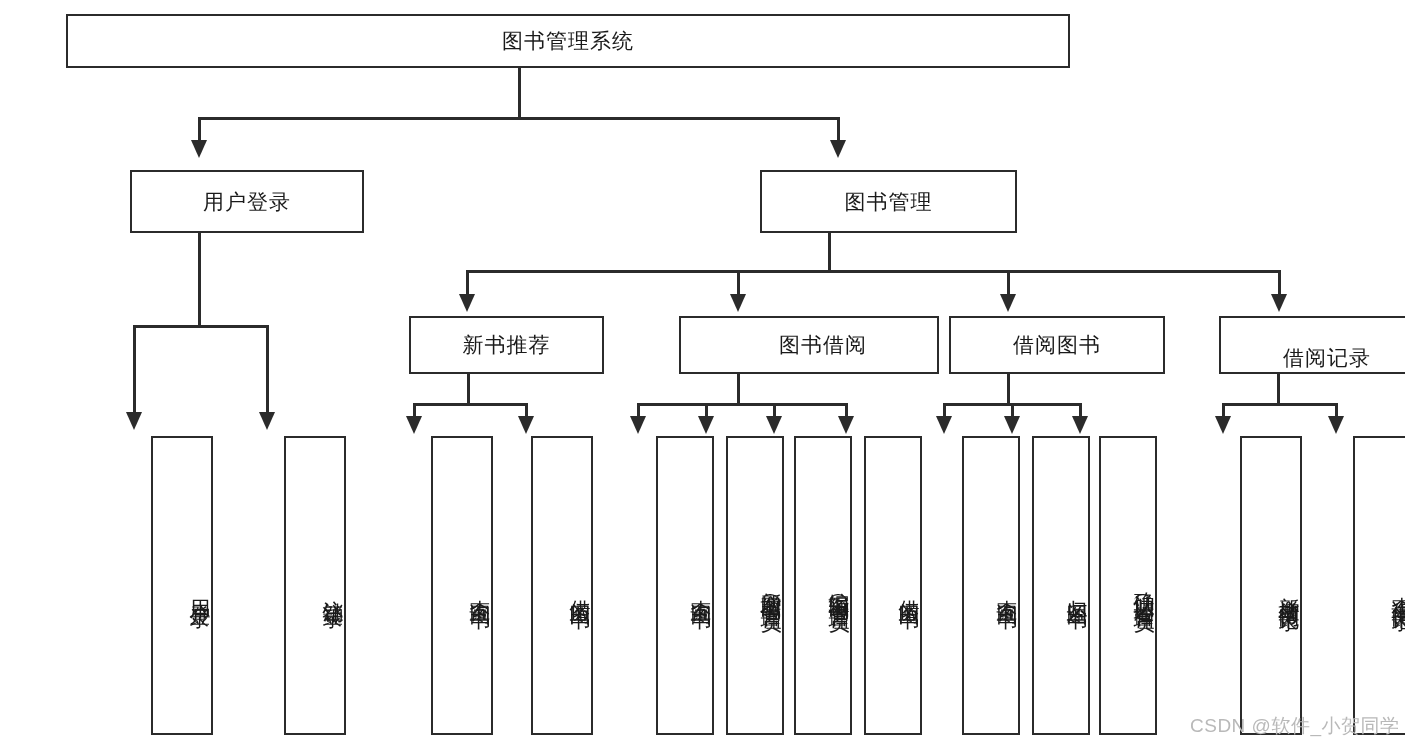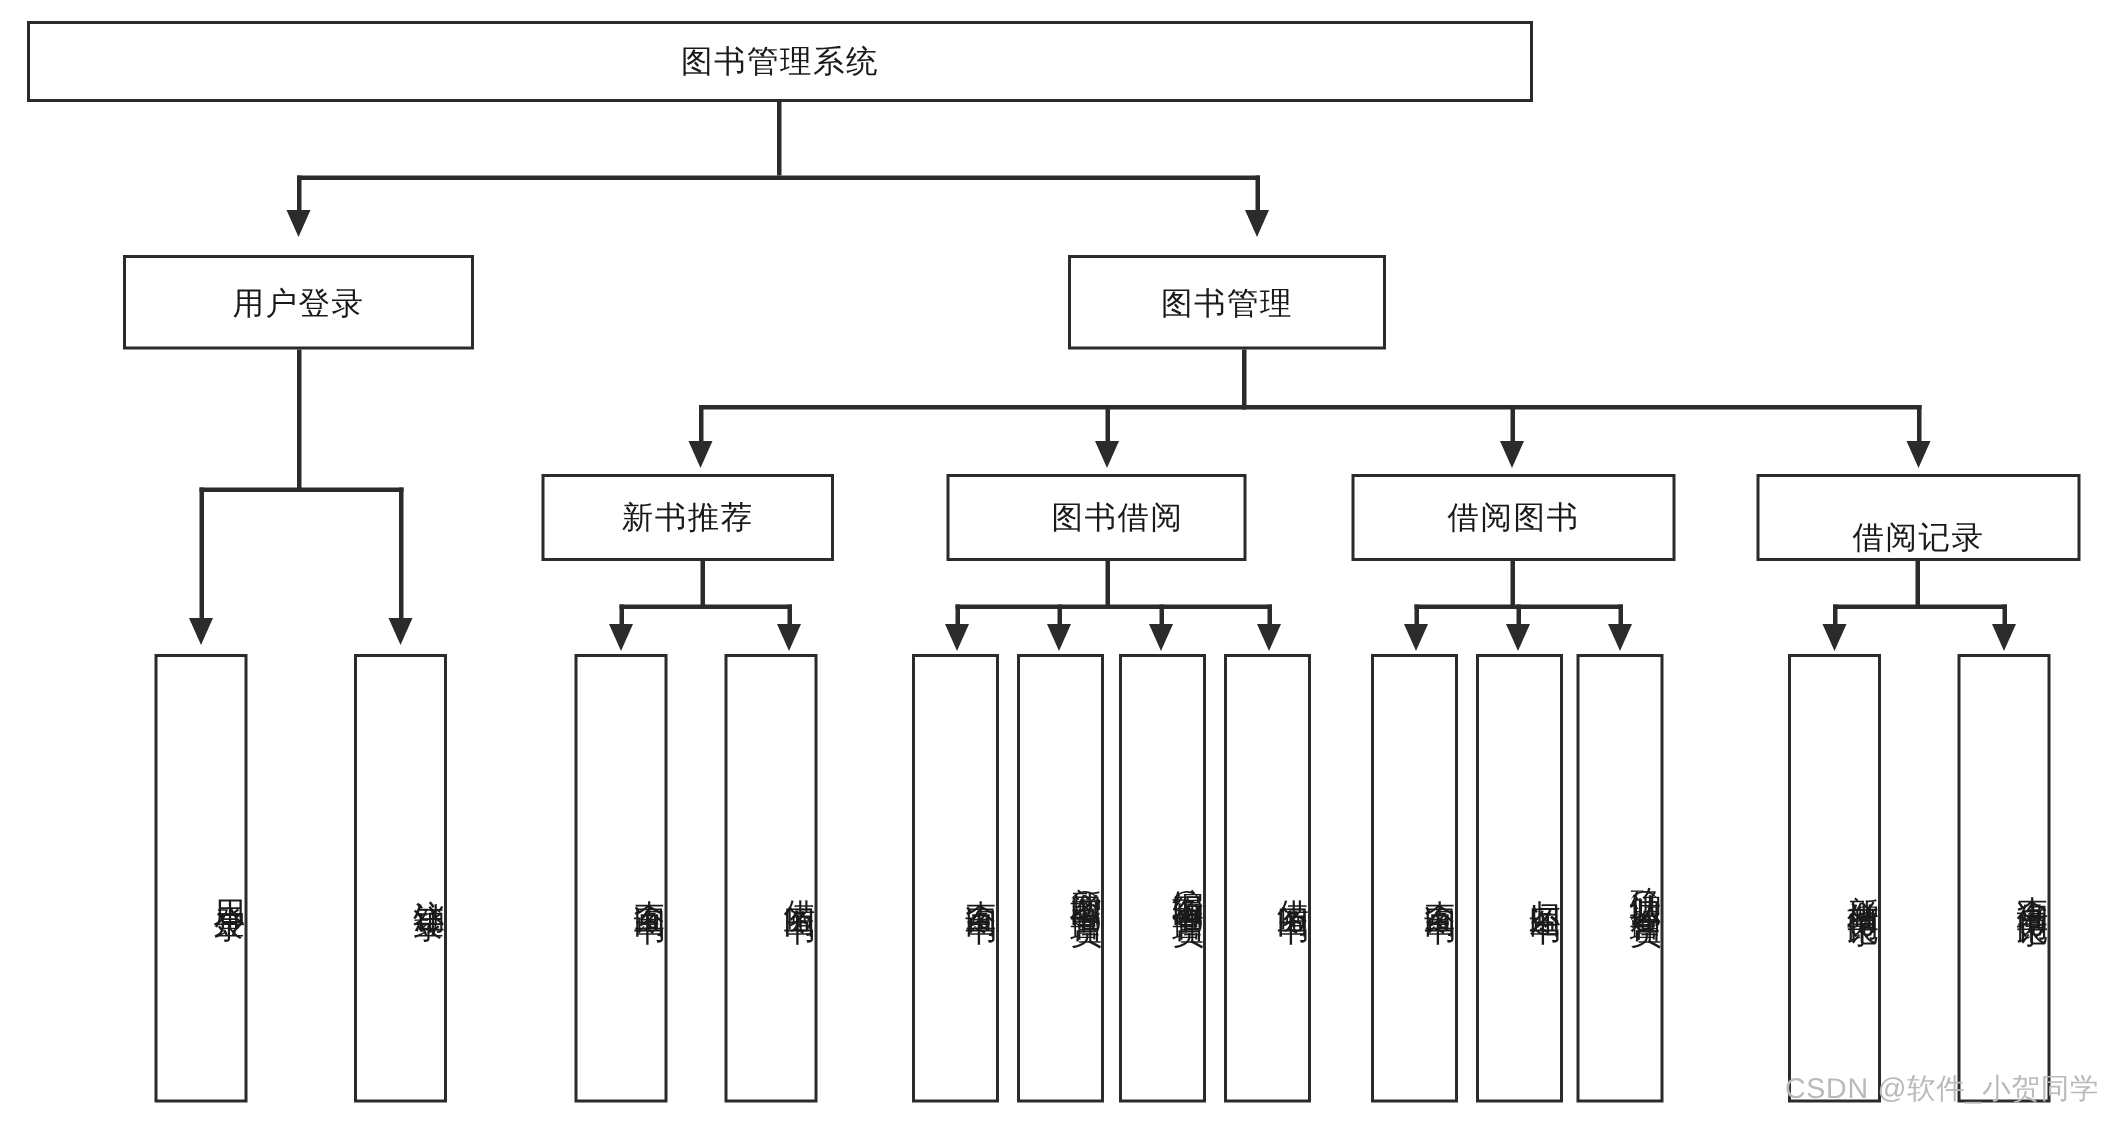--- a/index.html
+++ b/index.html
@@ -18,20 +18,21 @@
   
   .node {
     position: absolute;
     box-sizing: border-box;
     border: 2px solid #2b2b2b;
     background: #ffffff;
     display: flex;
     align-items: center;
     justify-content: center;
     color: #1a1a1a;
+    margin-left: 48px;
   }
   .node.horiz {
     font-size: 21px;
     letter-spacing: 1px;
   }
   .node.vert {
     writing-mode: vertical-rl;
     text-orientation: upright;
     font-size: 21px;
     letter-spacing: 3px;
@@ -84,21 +85,21 @@
   <div class="ln h" style="left:198px; top:117px; width:642px; height:3px;"></div>
   <div class="ln v" style="left:198px; top:117px; width:3px; height:25px;"></div>
   <div class="arrow" style="left:191px; top:140px;"></div>
   <div class="ln v" style="left:837px; top:117px; width:3px; height:25px;"></div>
   <div class="arrow" style="left:830px; top:140px;"></div>
 
   <div class="node horiz" style="left:82px; top:170px; width:234px; height:63px;">
     <span>用户登录</span>
   </div>
 
-  <div class="node horiz" style="left:712px; top:170px; width:212px; height:63px;">
+  <div class="node horiz" style="left:712px; top:170px; width:257px; height:63px;">
     <span>图书管理</span>
   </div>
 
   <div class="ln v" style="left:198px; top:233px; width:3px; height:95px;"></div>
   <div class="ln h" style="left:133px; top:325px; width:136px; height:3px;"></div>
   <div class="ln v" style="left:133px; top:325px; width:3px; height:90px;"></div>
   <div class="arrow" style="left:126px; top:412px;"></div>
   <div class="ln v" style="left:266px; top:325px; width:3px; height:90px;"></div>
   <div class="arrow" style="left:259px; top:412px;"></div>
 
@@ -113,21 +114,21 @@
 
   <div class="ln v" style="left:1007px; top:270px; width:3px; height:27px;"></div>
   <div class="arrow" style="left:1000px; top:294px;"></div>
 
   <div class="ln v" style="left:1278px; top:270px; width:3px; height:27px;"></div>
   <div class="arrow" style="left:1271px; top:294px;"></div>
 
   <div class="node horiz" style="left:361px; top:316px; width:195px; height:58px;">
     <span>新书推荐</span>
   </div>
-  <div class="node horiz" style="left:631px; top:316px; width:200px; height:58px;padding-left:28px;">
+  <div class="node horiz" style="left:631px; top:316px; width:260px; height:58px;padding-left:28px;">
     <span>图书借阅</span>
   </div>
   <div class="node horiz" style="left:901px; top:316px; width:216px; height:58px;">
     <span>借阅图书</span>
   </div>
   <div class="node horiz" style="left:1171px; top:316px; width:216px; height:58px;align-items:flex-end;">
     <span>借阅记录</span>
   </div>
 
   <div class="ln v" style="left:467px; top:374px; width:3px; height:32px;"></div>

